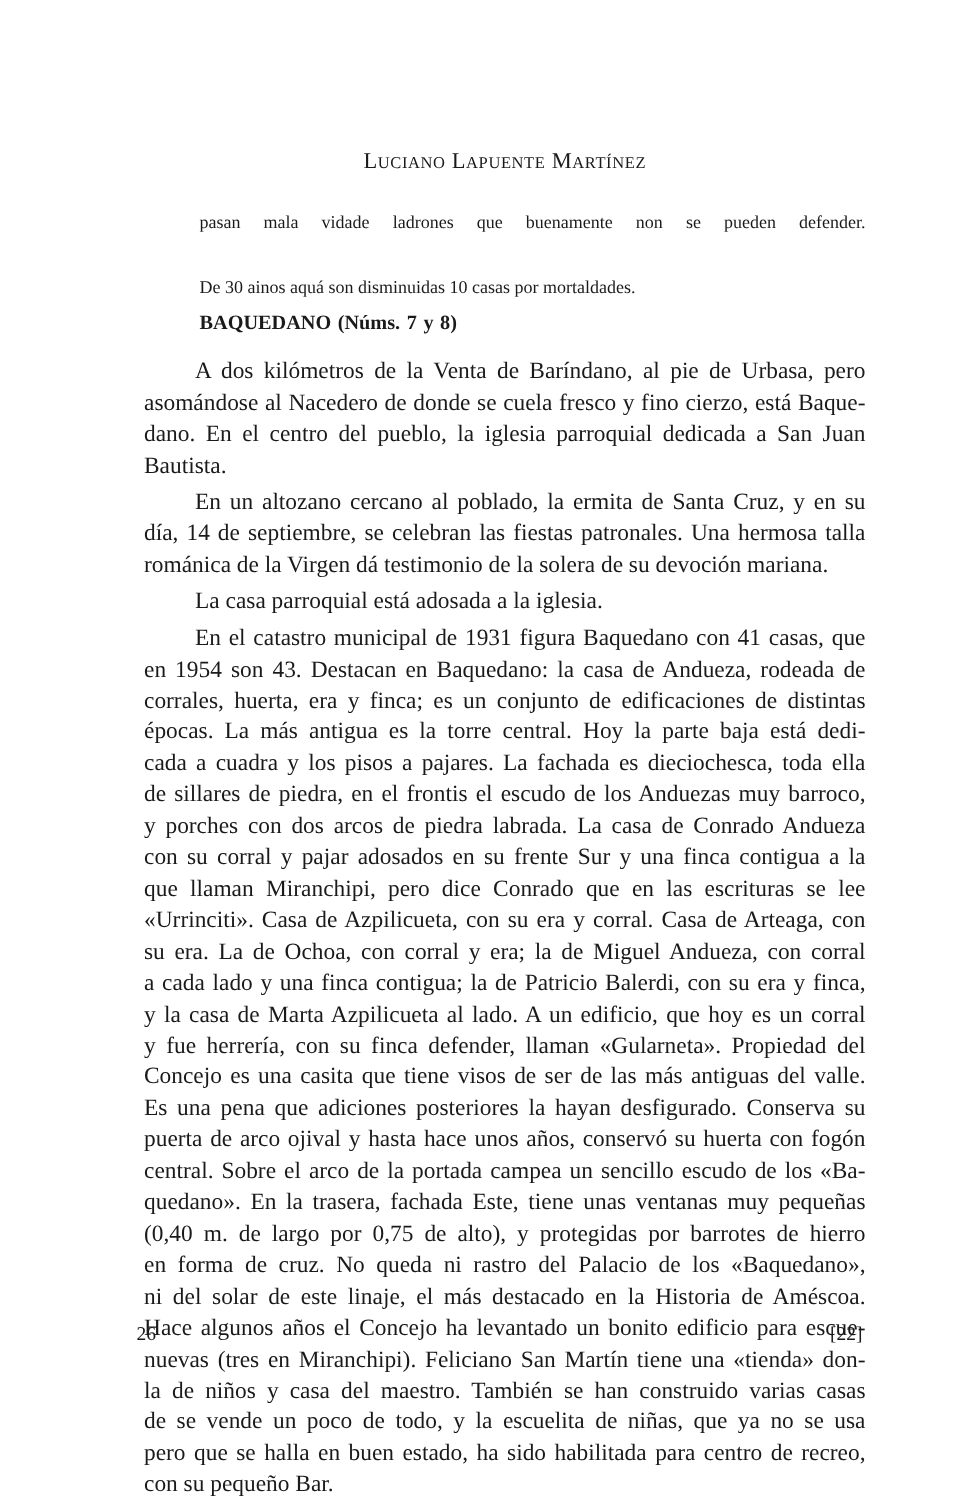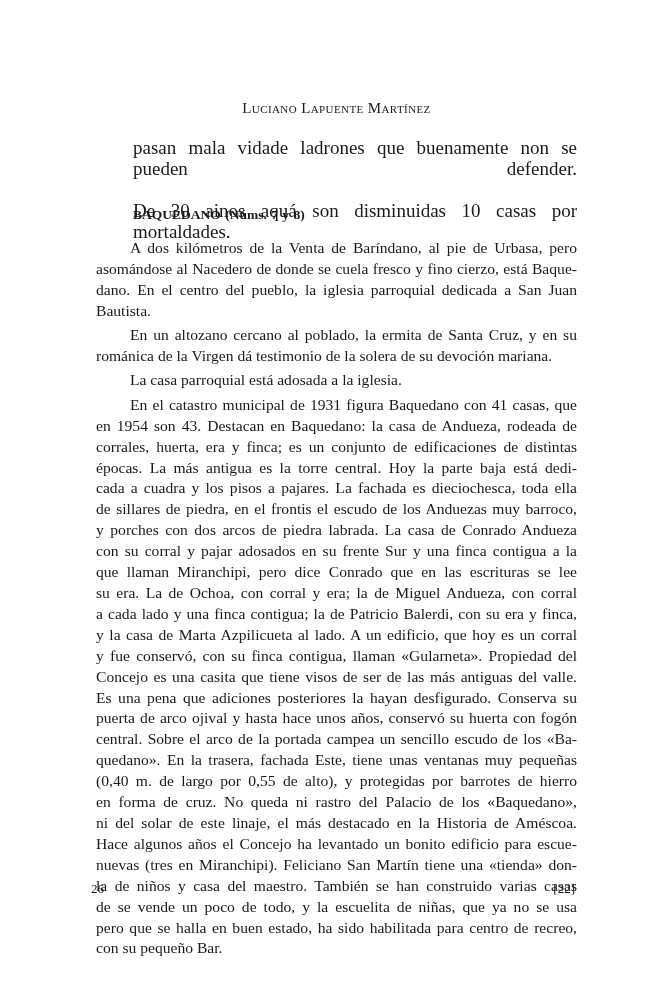--- a/index.html
+++ b/index.html
@@ -31,21 +31,21 @@
       font-size: 15px;
       font-variant: small-caps;
       letter-spacing: 0.4px;
       line-height: 20px;
     }
     .quote {
       position: absolute;
       top: 138px;
       left: 121px;
       width: 444px;
-      font-size: 19px;
+      font-size: 12px;
       line-height: 20.5px;
       text-align: justify;
       text-align-last: left;
     }
     .quote p { margin: 0; }
     .section-heading {
       position: absolute;
       top: 206px;
       left: 85px;
       font-size: 13.5px;
@@ -112,45 +112,47 @@
 
   <div class="body-text" id="body-text">
       <p>
         <span class="ln first">A dos kilómetros de la Venta de Baríndano, al pie de Urbasa, pero</span>
         <span class="ln">asomándose al Nacedero de donde se cuela fresco y fino cierzo, está Baque-</span>
         <span class="ln">dano. En el centro del pueblo, la iglesia parroquial dedicada a San Juan</span>
         <span class="ln last">Bautista.</span>
       </p>
       <p>
         <span class="ln first">En un altozano cercano al poblado, la ermita de Santa Cruz, y en su</span>
+        <span class="ln">día, 14 de septiembre, se celebran las fiestas patronales. Una hermosa talla</span>
         <span class="ln last">románica de la Virgen dá testimonio de la solera de su devoción mariana.</span>
       </p>
       <p>
         <span class="ln first last">La casa parroquial está adosada a la iglesia.</span>
       </p>
       <p>
         <span class="ln first">En el catastro municipal de 1931 figura Baquedano con 41 casas, que</span>
         <span class="ln">en 1954 son 43. Destacan en Baquedano: la casa de Andueza, rodeada de</span>
         <span class="ln">corrales, huerta, era y finca; es un conjunto de edificaciones de distintas</span>
         <span class="ln">épocas. La más antigua es la torre central. Hoy la parte baja está dedi-</span>
         <span class="ln">cada a cuadra y los pisos a pajares. La fachada es dieciochesca, toda ella</span>
         <span class="ln">de sillares de piedra, en el frontis el escudo de los Anduezas muy barroco,</span>
         <span class="ln">y porches con dos arcos de piedra labrada. La casa de Conrado Andueza</span>
         <span class="ln">con su corral y pajar adosados en su frente Sur y una finca contigua a la</span>
         <span class="ln">que llaman Miranchipi, pero dice Conrado que en las escrituras se lee</span>
+        <span class="ln">«Urrinciti». Casa de Azpilicueta, con su era y corral. Casa de Arteaga, con</span>
         <span class="ln">su era. La de Ochoa, con corral y era; la de Miguel Andueza, con corral</span>
         <span class="ln">a cada lado y una finca contigua; la de Patricio Balerdi, con su era y finca,</span>
         <span class="ln">y la casa de Marta Azpilicueta al lado. A un edificio, que hoy es un corral</span>
-        <span class="ln">y fue conservó, con su finca contigua, llaman «Gularneta». Propiedad del</span>
+        <span class="ln">y fue herrería, con su finca defender, llaman «Gularneta». Propiedad del</span>
         <span class="ln">Concejo es una casita que tiene visos de ser de las más antiguas del valle.</span>
         <span class="ln">Es una pena que adiciones posteriores la hayan desfigurado. Conserva su</span>
         <span class="ln">puerta de arco ojival y hasta hace unos años, conservó su huerta con fogón</span>
         <span class="ln">central. Sobre el arco de la portada campea un sencillo escudo de los «Ba-</span>
         <span class="ln">quedano». En la trasera, fachada Este, tiene unas ventanas muy pequeñas</span>
-        <span class="ln">(0,40 m. de largo por 0,55 de alto), y protegidas por barrotes de hierro</span>
+        <span class="ln">(0,40 m. de largo por 0,75 de alto), y protegidas por barrotes de hierro</span>
         <span class="ln">en forma de cruz. No queda ni rastro del Palacio de los «Baquedano»,</span>
         <span class="ln">ni del solar de este linaje, el más destacado en la Historia de Améscoa.</span>
         <span class="ln">Hace algunos años el Concejo ha levantado un bonito edificio para escue-</span>
         <span class="ln">nuevas (tres en Miranchipi). Feliciano San Martín tiene una «tienda» don-</span>
         <span class="ln">la de niños y casa del maestro. También se han construido varias casas</span>
         <span class="ln">de se vende un poco de todo, y la escuelita de niñas, que ya no se usa</span>
         <span class="ln">pero que se halla en buen estado, ha sido habilitada para centro de recreo,</span>
         <span class="ln last">con su pequeño Bar.</span>
       </p>
     </div>

